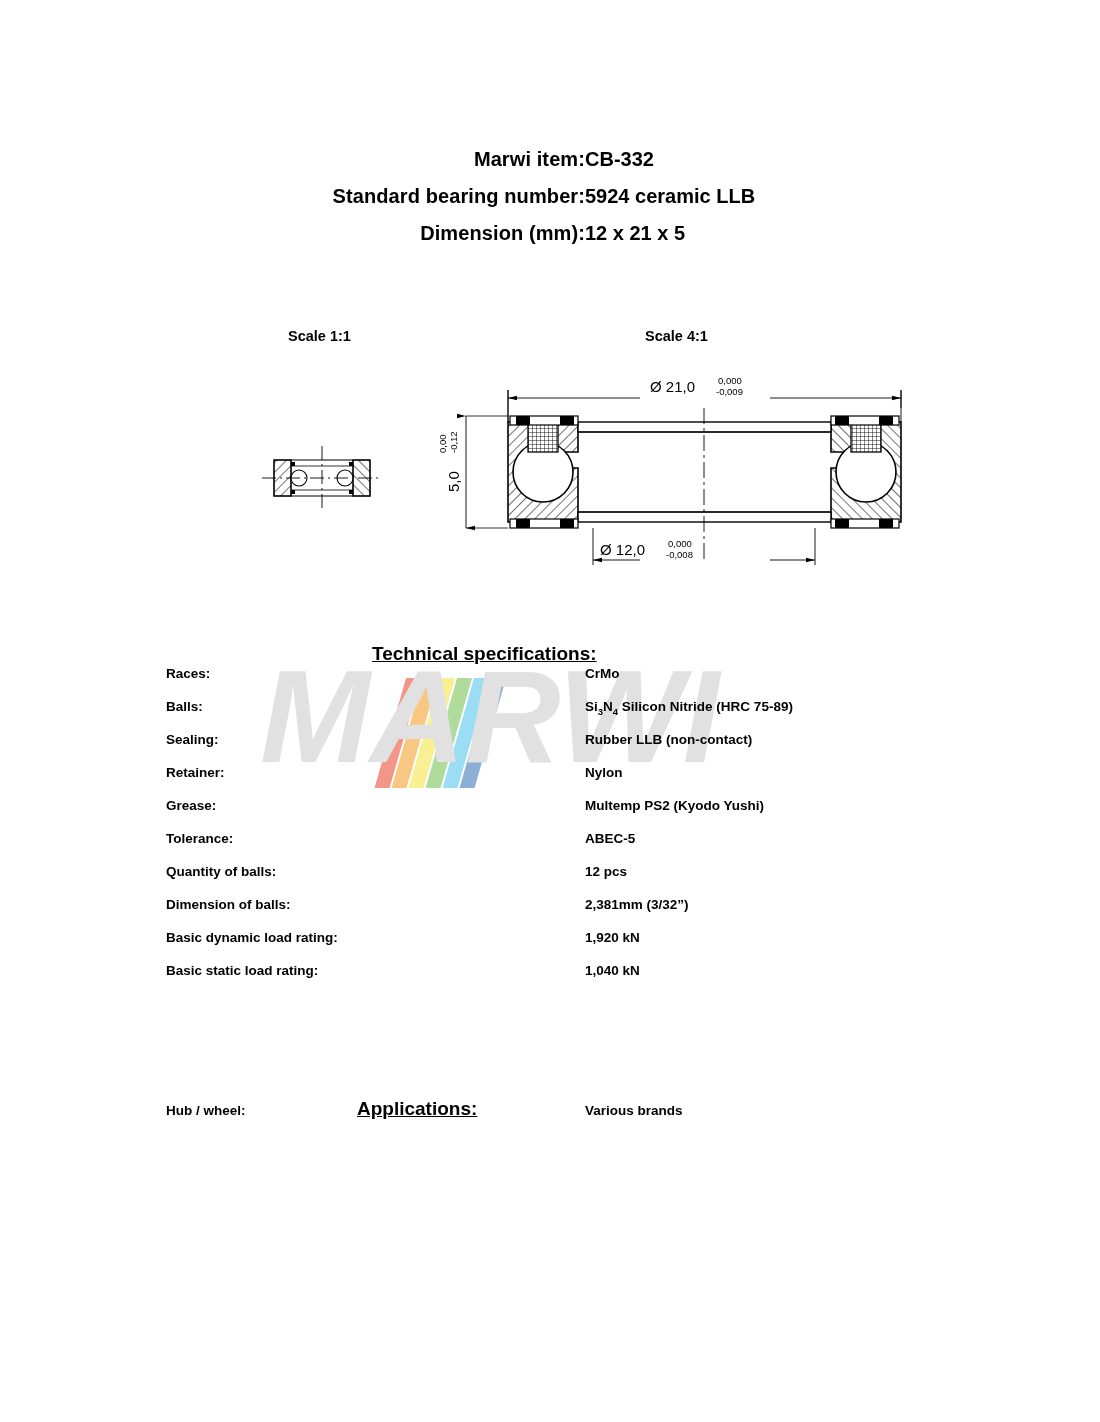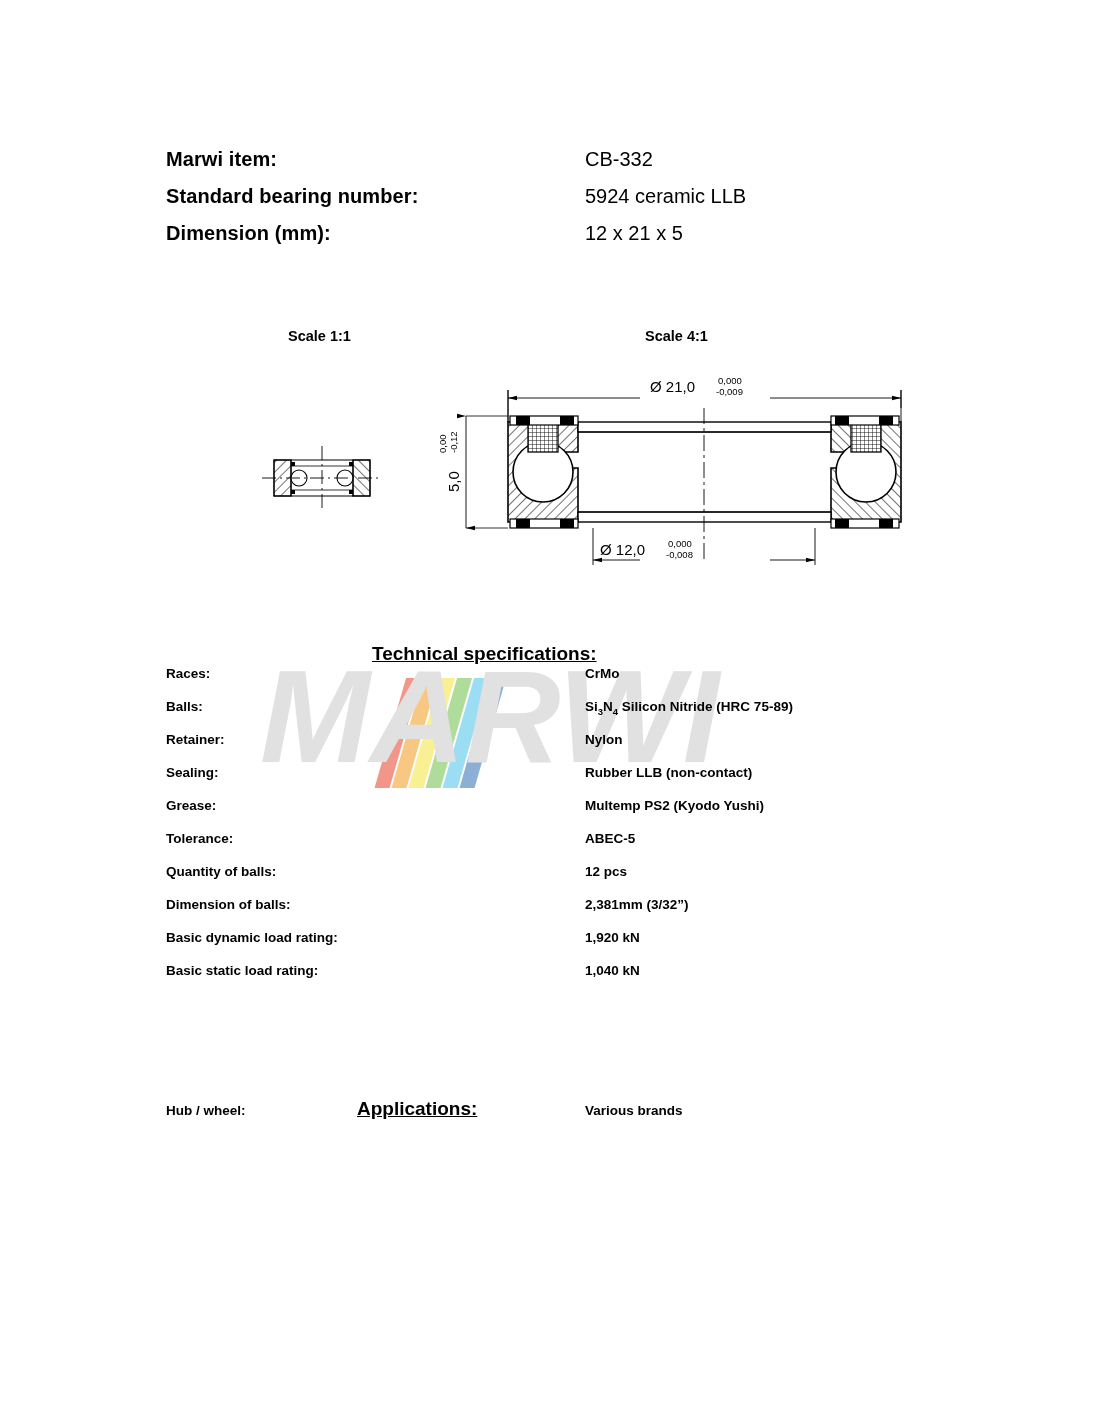--- a/index.html
+++ b/index.html
@@ -26,24 +26,25 @@
   .header-row {
     display: flex;
     align-items: baseline;
     margin-bottom: 14px;
   }
   .header-label {
     width: 419px;
     font-size: 20px;
     font-weight: bold;
     letter-spacing: 0.1px;
+    text-align: right;
   }
   .header-value {
     font-size: 20px;
-    font-weight: normal;
+    font-weight: bold;
   }
 
   
   .scale-caption {
     position: absolute;
     font-size: 14.5px;
     font-weight: bold;
   }
   #scale-1-1 { left: 288px; top: 328px; }
   #scale-4-1 { left: 645px; top: 328px; }
@@ -282,28 +283,28 @@
 <div class="spec-table">
   <div class="spec-row">
     <div class="spec-label">Races:</div>
     <div class="spec-value">CrMo</div>
   </div>
   <div class="spec-row">
     <div class="spec-label">Balls:</div>
     <div class="spec-value">Si<sub>3</sub>N<sub>4</sub> Silicon Nitride (HRC 75-89)</div>
   </div>
   <div class="spec-row">
+    <div class="spec-label">Sealing:</div>
+    <div class="spec-value">Rubber LLB (non-contact)</div>
+  </div>
+  <div class="spec-row">
     <div class="spec-label">Retainer:</div>
     <div class="spec-value">Nylon</div>
   </div>
   <div class="spec-row">
-    <div class="spec-label">Sealing:</div>
-    <div class="spec-value">Rubber LLB (non-contact)</div>
-  </div>
-  <div class="spec-row">
     <div class="spec-label">Grease:</div>
     <div class="spec-value">Multemp PS2 (Kyodo Yushi)</div>
   </div>
   <div class="spec-row">
     <div class="spec-label">Tolerance:</div>
     <div class="spec-value">ABEC-5</div>
   </div>
   <div class="spec-row">
     <div class="spec-label">Quantity of balls:</div>
     <div class="spec-value">12 pcs</div>

